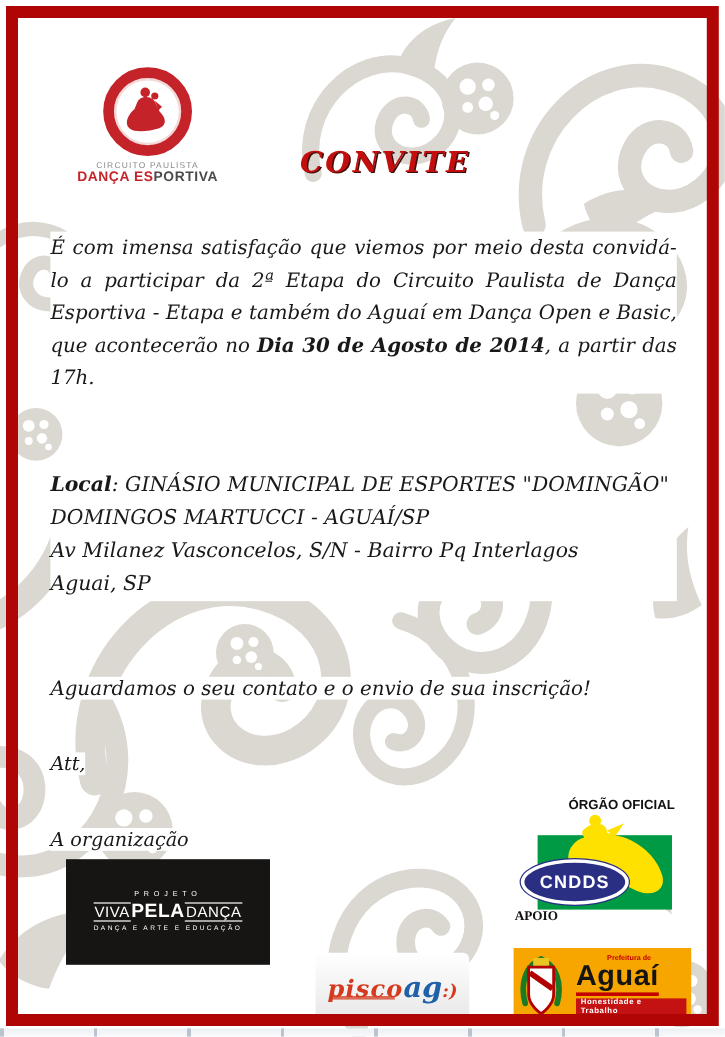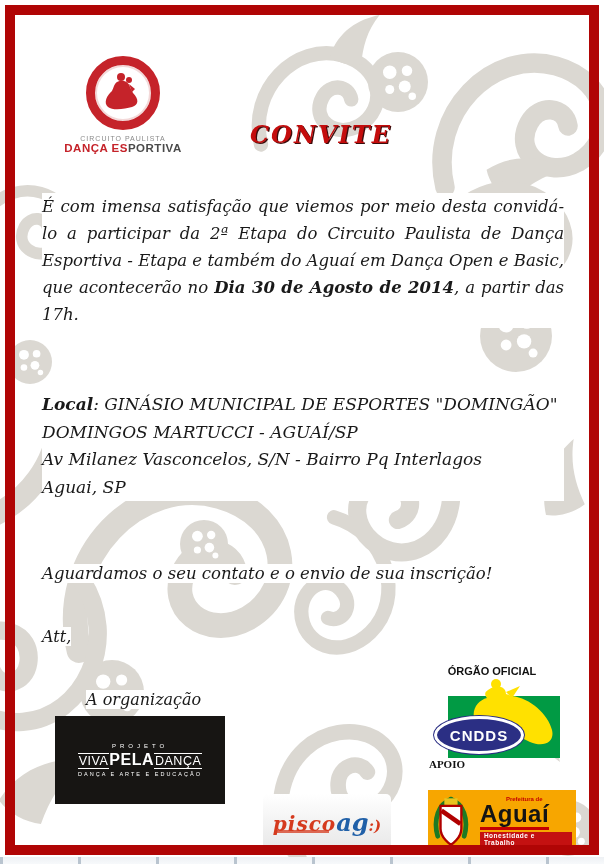--- a/index.html
+++ b/index.html
@@ -39,24 +39,24 @@
     color:#c40d0d; text-shadow:1.2px 1.2px 0 #3c0d0d;
   }
   
   .script { position:absolute; z-index:3; font-style:italic; color:#191919; background:#fff; }
   .p1 { left:42px; top:193px; width:522px; font-size:16.5px; line-height:27px; text-align:justify; }
   .p2 { left:42px; top:291px; width:522px; font-size:16.5px; line-height:27px; text-align:justify; }
   .p1 b, .local b { font-weight:bold; }
   .local { left:42px; top:391px; width:522px; font-size:17px; line-height:27.5px; }
   .contact { left:42px; top:564px; width:480px; font-size:16.5px; }
   .att { left:42px; top:627px; font-size:16px;text-align:right; }
-  .org-label { left:42px; top:690px; font-size:16px;margin-left:44px; }
+  .org-label { left:42px; top:690px; font-size:16px; }
   
   .orgao {
-    position:absolute; left:426px; top:665px; width:132px; z-index:3; text-align:center;
+    position:absolute; left:452px; top:665px; width:132px; z-index:3; text-align:center;
     font-family:"Liberation Sans", sans-serif; font-weight:bold; font-size:11px; color:#111;
   }
   .cndds { position:absolute; left:434px; top:682px; width:132px; height:80px; z-index:3; }
   .cndds-green { position:absolute; left:14px; top:14px; width:112px; height:62px; background:#019a44; }
   .cndds-dancer { position:absolute; left:20px; top:-6px; z-index:1; }
   .cndds-ellipse {
     position:absolute; left:0; top:34px; width:84px; height:32px; z-index:2;
     background:#2b2f84; border:3px solid #fff; border-radius:50%;
     display:flex; align-items:center; justify-content:center;
     color:#fff; font-family:"Liberation Sans", sans-serif; font-weight:bold; font-size:15px; letter-spacing:1px;

